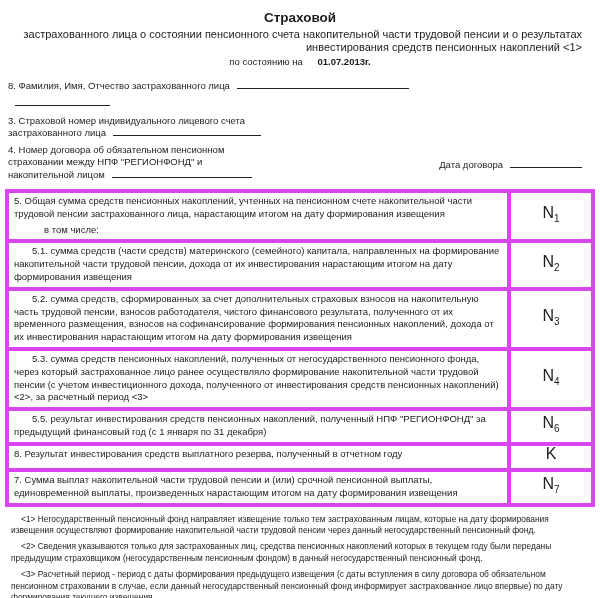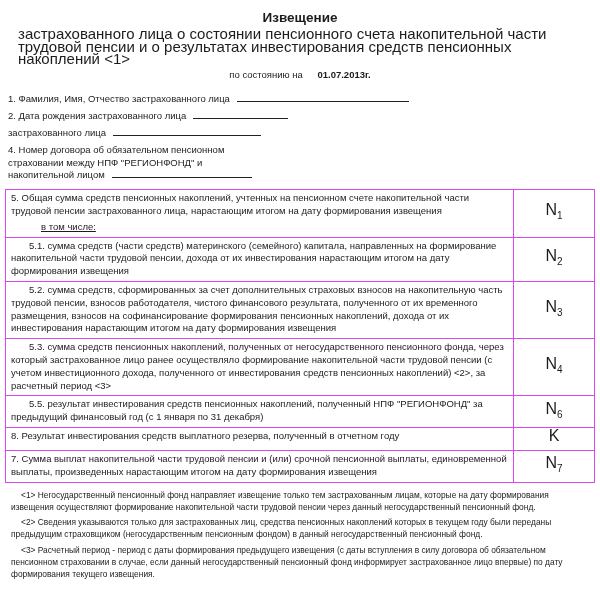--- a/index.html
+++ b/index.html
@@ -16,22 +16,22 @@
   .doc { padding: 7px 5px 0 5px; }
 
   
   .title {
     text-align: center;
     font-weight: bold;
     font-size: 13.5px;
     margin-top: 3px;
   }
   .subtitle {
-    text-align: left;
-    font-size: 15px;
+    text-align: right;
+    font-size: 11px;
     line-height: 12.5px;
     width: 564px;
     margin: 3px auto 0;
   }
   .asof {
     text-align: center;
     font-size: 9.5px;
     margin-top: 3px;
   }
   .bold { font-weight: bold; padding-left: 12px; }
@@ -57,78 +57,82 @@
   .f4right { margin-top: 5px; padding-right: 10px; white-space: nowrap; }
 
   
   .ntable {
     width: 590px;
     border-collapse: collapse;
     margin-top: 8px;
     table-layout: fixed;
   }
   .ntable td {
-    border: 1px solid #d946ef;
+    border: 4px solid #d946ef;
     vertical-align: top;
     padding: 2px 4px 3px 5px;
     font-size: 9.5px;
     line-height: 12.8px;
   }
   .ntable td.val {
     width: 80px;
     vertical-align: middle;
     text-align: center;
     font-size: 16px;
     padding: 0;
     line-height: 16px;
   }
   .ntable td.val sub { font-size: 10px; }
   .para.sub { text-indent: 18px; }
-  .note { margin: 3px 0 0 30px; text-decoration: underline; }
+  .note { margin: 3px 0 0 30px; }
 
   
   .footnotes {
     font-size: 8.4px;
     line-height: 11.8px;
     margin-top: 7px;
     padding: 0 2px;
   }
   .footnotes p { margin: 4px; text-indent: 10px; }
 </style>
 </head>
 <body>
 
 <div class="doc">
 
-  <div class="title">Извещение</div>
+  <div class="title">Страховой</div>
   <div class="subtitle">застрахованного лица о состоянии пенсионного счета накопительной части трудовой пенсии и о результатах инвестирования средств пенсионных накоплений &lt;1&gt;</div>
   <div class="asof">
     <span>по состоянию на</span>
     <span class="bold">01.07.2013г.</span>
   </div>
 
   <div class="fields">
     <div class="field">
-      <span>1. Фамилия, Имя, Отчество застрахованного лица</span><span class="bline" style="width:172px"></span>
+      <span>8. Фамилия, Имя, Отчество застрахованного лица</span><span class="bline" style="width:172px"></span>
     </div>
     <div class="field">
-      <span>2. Дата рождения застрахованного лица</span><span class="bline" style="width:95px"></span>
+      <span class="bline" style="width:95px"></span>
     </div>
     <div class="field">
+      <div>3. Страховой номер индивидуального лицевого счета</div>
       <div>
         <span>застрахованного лица</span><span class="bline" style="width:148px"></span>
       </div>
     </div>
     <div class="field f4">
       <div class="f4left">
         <div>4. Номер договора об обязательном пенсионном</div>
         <div>страховании между НПФ "РЕГИОНФОНД" и</div>
         <div>
           <span>накопительной лицом</span><span class="bline" style="width:140px"></span>
         </div>
+      </div>
+      <div class="f4right">
+        <span>Дата договора</span><span class="bline" style="width:72px"></span>
       </div>
     </div>
   </div>
 
   <table class="ntable">
     <tbody>
       <tr>
         <td class="txt">
           <div class="para">5. Общая сумма средств пенсионных накоплений, учтенных на пенсионном счете накопительной части трудовой пенсии застрахованного лица, нарастающим итогом на дату формирования извещения</div>
           <div class="note">в том числе:</div>

